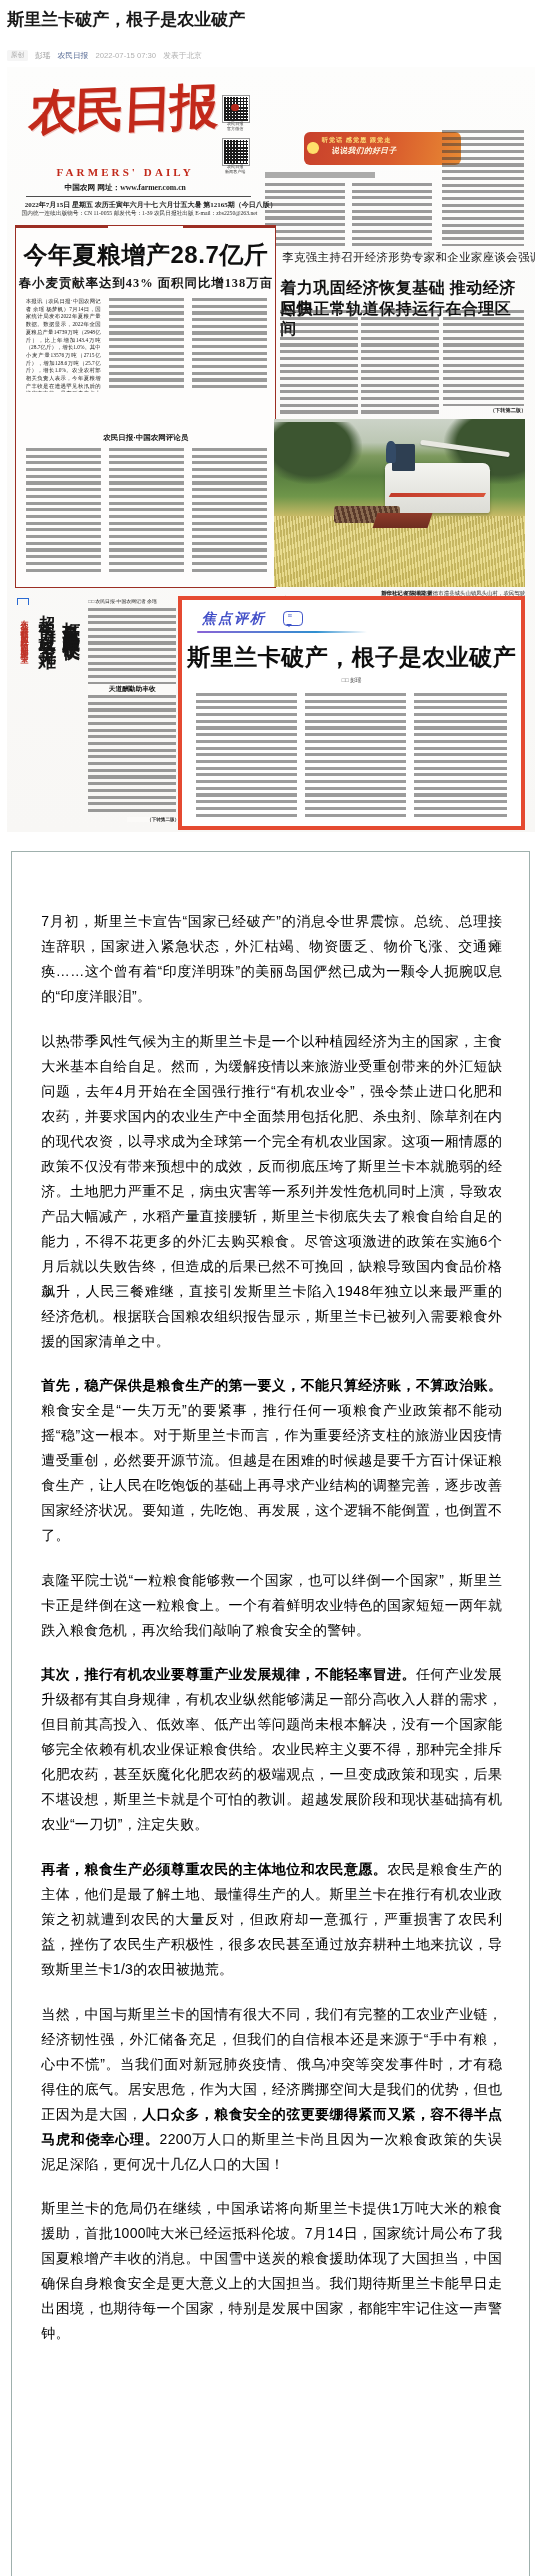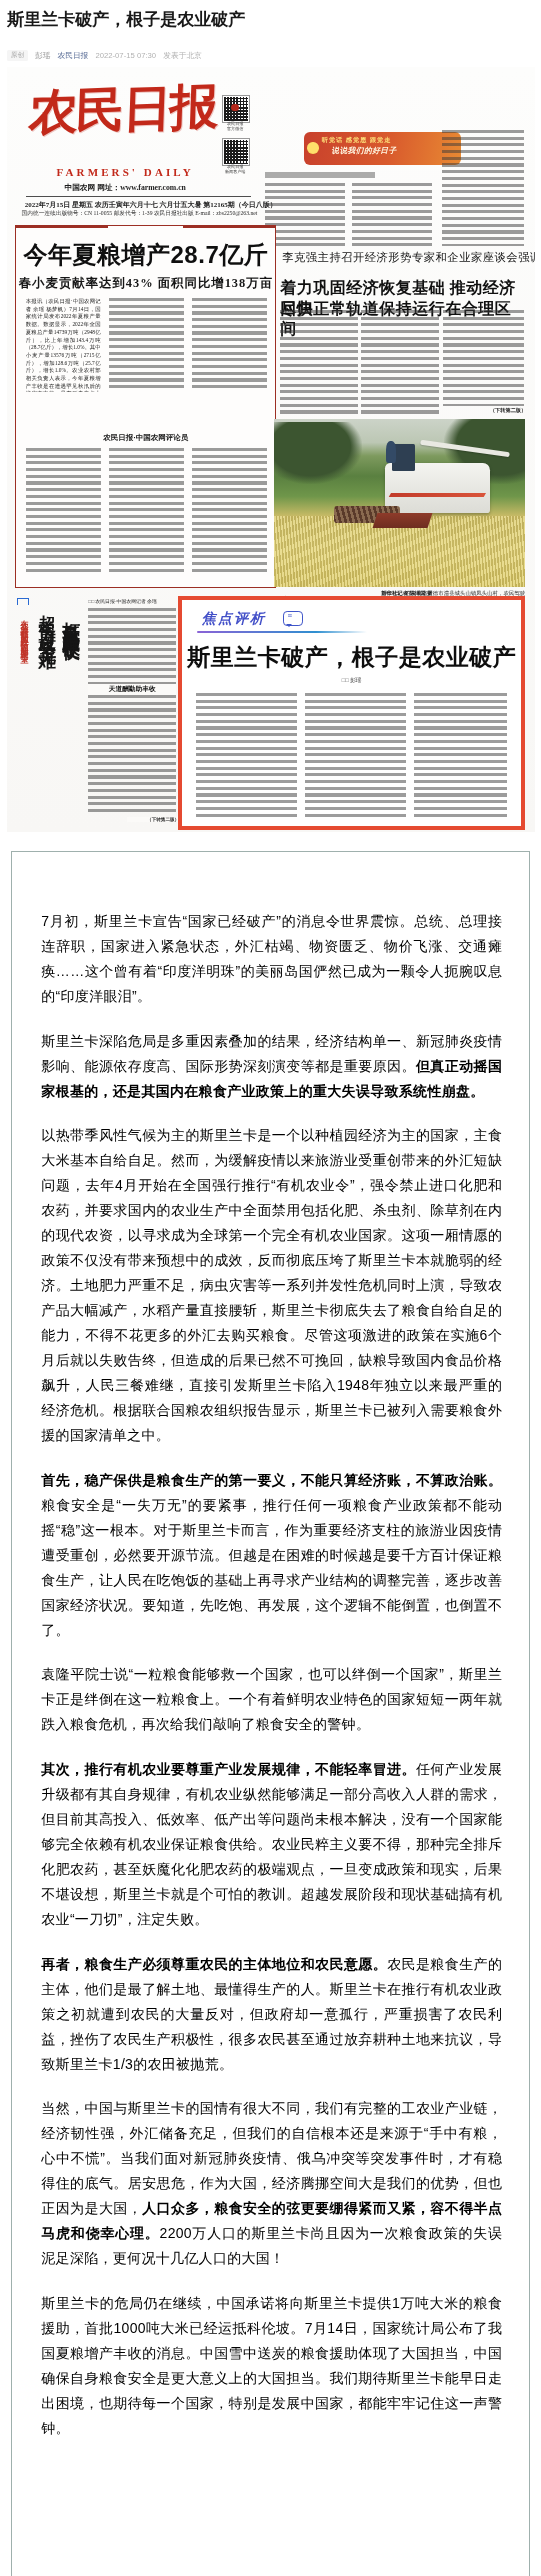--- a/index.html
+++ b/index.html
@@ -219,21 +219,20 @@
       <div class="fb-by">彭瑶</div>
       <div class="fb-c1 npl"></div>
       <div class="fb-c2 npl"></div>
       <div class="fb-c3 npl"></div>
     </div>
   </div>
 
   <div class="body-box">
     <div class="body-inner">
         <p><span>7月初，斯里兰卡宣告“国家已经破产”的消息令世界震惊。总统、总理接连辞职，国家进入紧急状态，外汇枯竭、物资匮乏、物价飞涨、交通瘫痪……这个曾有着“印度洋明珠”的美丽岛国俨然已成为一颗令人扼腕叹息的“印度洋眼泪”。</span></p>
-        <p><span>斯里兰卡深陷危局是多重因素叠加的结果，经济结构单一、新冠肺炎疫情影响、能源依存度高、国际形势深刻演变等都是重要原因。</span><span class="b">但真正动摇国家根基的，还是其国内在粮食产业政策上的重大失误导致系统性崩盘。</span></p>
         <p><span>以热带季风性气候为主的斯里兰卡是一个以种植园经济为主的国家，主食大米基本自给自足。然而，为缓解疫情以来旅游业受重创带来的外汇短缺问题，去年4月开始在全国强行推行“有机农业令”，强令禁止进口化肥和农药，并要求国内的农业生产中全面禁用包括化肥、杀虫剂、除草剂在内的现代农资，以寻求成为全球第一个完全有机农业国家。这项一厢情愿的政策不仅没有带来预想中的成效，反而彻底压垮了斯里兰卡本就脆弱的经济。土地肥力严重不足，病虫灾害等一系列并发性危机同时上演，导致农产品大幅减产，水稻产量直接腰斩，斯里兰卡彻底失去了粮食自给自足的能力，不得不花更多的外汇去购买粮食。尽管这项激进的政策在实施6个月后就以失败告终，但造成的后果已然不可挽回，缺粮导致国内食品价格飙升，人民三餐难继，直接引发斯里兰卡陷入1948年独立以来最严重的经济危机。根据联合国粮农组织报告显示，斯里兰卡已被列入需要粮食外援的国家清单之中。</span></p>
         <p><span class="b">首先，稳产保供是粮食生产的第一要义，不能只算经济账，不算政治账。</span><span>粮食安全是“一失万无”的要紧事，推行任何一项粮食产业政策都不能动摇“稳”这一根本。对于斯里兰卡而言，作为重要经济支柱的旅游业因疫情遭受重创，必然要开源节流。但越是在困难的时候越是要千方百计保证粮食生产，让人民在吃饱饭的基础上再寻求产业结构的调整完善，逐步改善国家经济状况。要知道，先吃饱、再发展，这个逻辑不能倒置，也倒置不了。</span></p>
         <p><span>袁隆平院士说“一粒粮食能够救一个国家，也可以绊倒一个国家”，斯里兰卡正是绊倒在这一粒粮食上。一个有着鲜明农业特色的国家短短一两年就跌入粮食危机，再次给我们敲响了粮食安全的警钟。</span></p>
         <p><span class="b">其次，推行有机农业要尊重产业发展规律，不能轻率冒进。</span><span>任何产业发展升级都有其自身规律，有机农业纵然能够满足一部分高收入人群的需求，但目前其高投入、低效率、低产出等问题尚未根本解决，没有一个国家能够完全依赖有机农业保证粮食供给。农业民粹主义要不得，那种完全排斥化肥农药，甚至妖魔化化肥农药的极端观点，一旦变成政策和现实，后果不堪设想，斯里兰卡就是个可怕的教训。超越发展阶段和现状基础搞有机农业“一刀切”，注定失败。</span></p>
         <p><span class="b">再者，粮食生产必须尊重农民的主体地位和农民意愿。</span><span>农民是粮食生产的主体，他们是最了解土地、最懂得生产的人。斯里兰卡在推行有机农业政策之初就遭到农民的大量反对，但政府却一意孤行，严重损害了农民利益，挫伤了农民生产积极性，很多农民甚至通过放弃耕种土地来抗议，导致斯里兰卡1/3的农田被抛荒。</span></p>
         <p><span>当然，中国与斯里兰卡的国情有很大不同，我们有完整的工农业产业链，经济韧性强，外汇储备充足，但我们的自信根本还是来源于“手中有粮，心中不慌”。当我们面对新冠肺炎疫情、俄乌冲突等突发事件时，才有稳得住的底气。居安思危，作为大国，经济腾挪空间大是我们的优势，但也正因为是大国，</span><span class="b">人口众多，粮食安全的弦更要绷得紧而又紧，容不得半点马虎和侥幸心理。</span><span>2200万人口的斯里兰卡尚且因为一次粮食政策的失误泥足深陷，更何况十几亿人口的大国！</span></p>
         <p><span>斯里兰卡的危局仍在继续，中国承诺将向斯里兰卡提供1万吨大米的粮食援助，首批1000吨大米已经运抵科伦坡。7月14日，国家统计局公布了我国夏粮增产丰收的消息。中国雪中送炭的粮食援助体现了大国担当，中国确保自身粮食安全是更大意义上的大国担当。我们期待斯里兰卡能早日走出困境，也期待每一个国家，特别是发展中国家，都能牢牢记住这一声警钟。</span></p>
       </div>
 
   </div>

